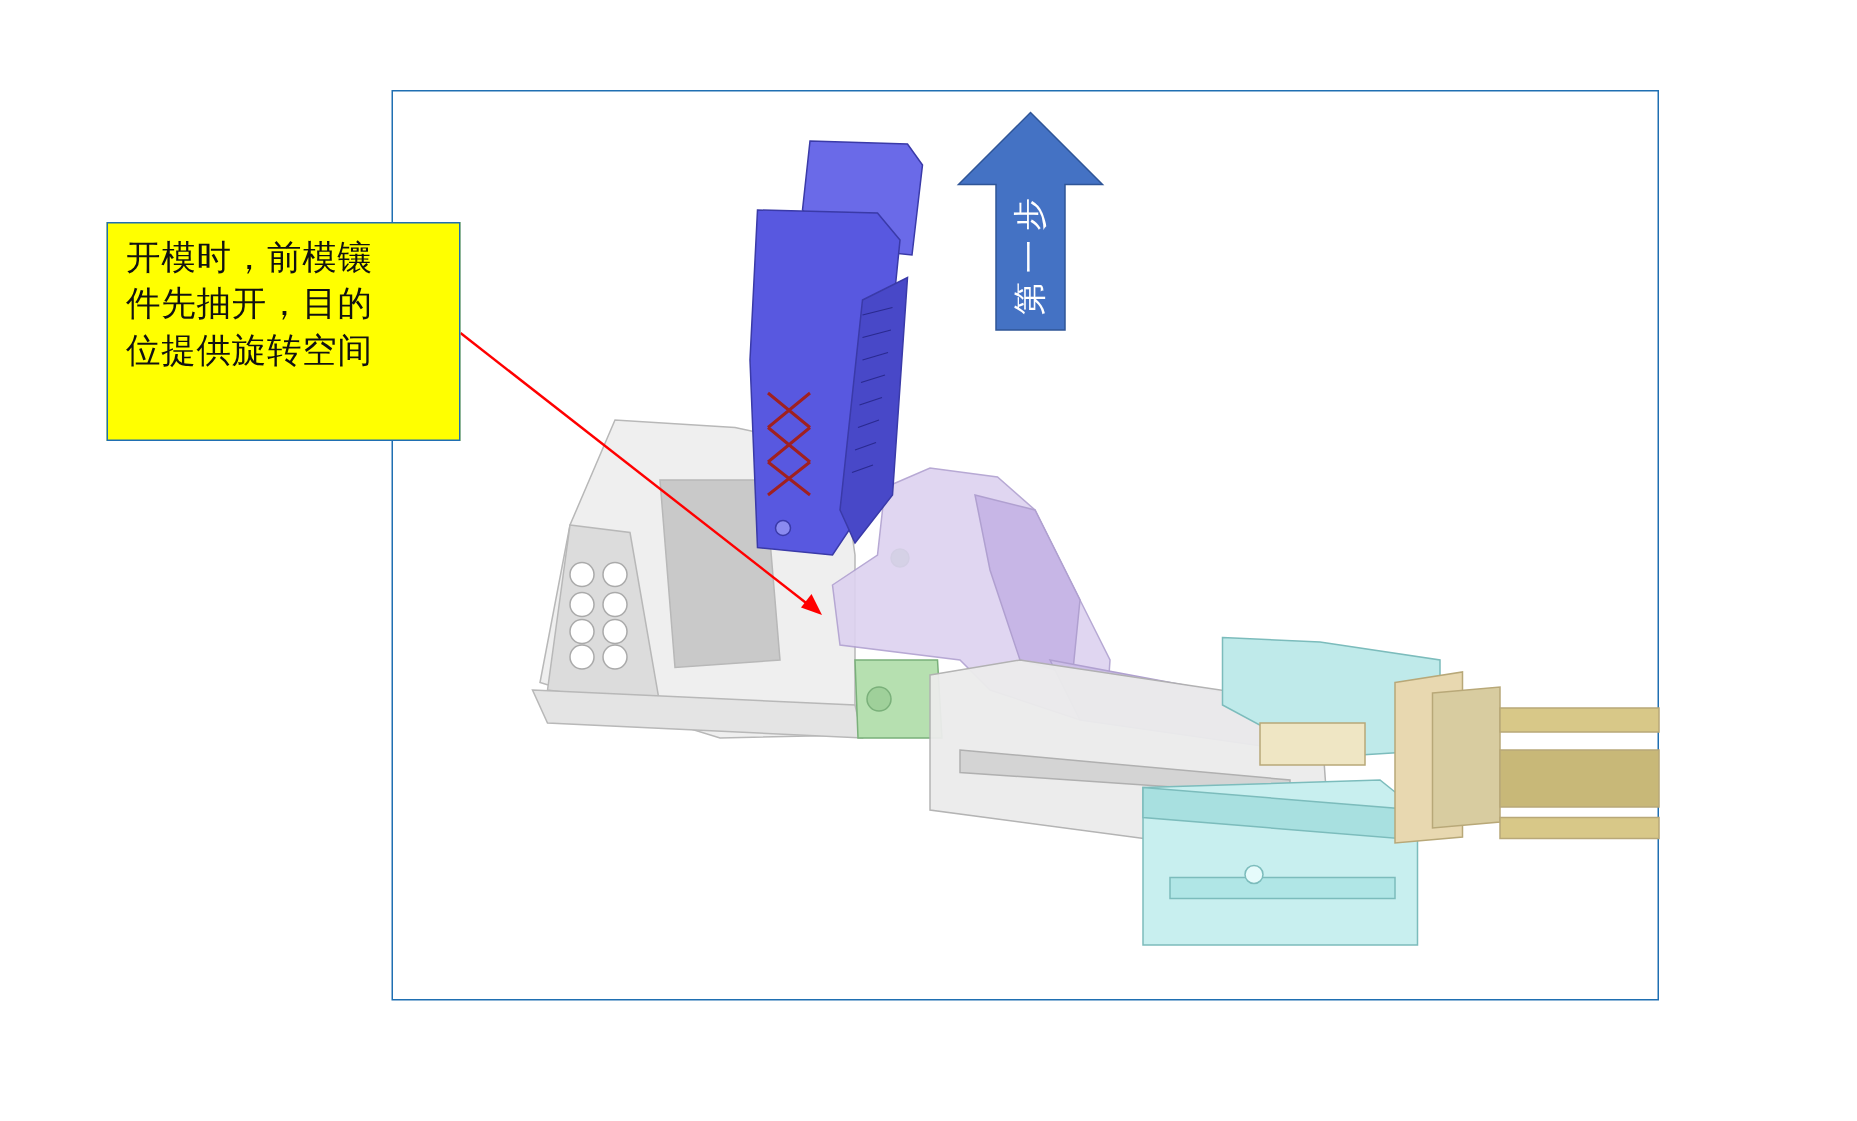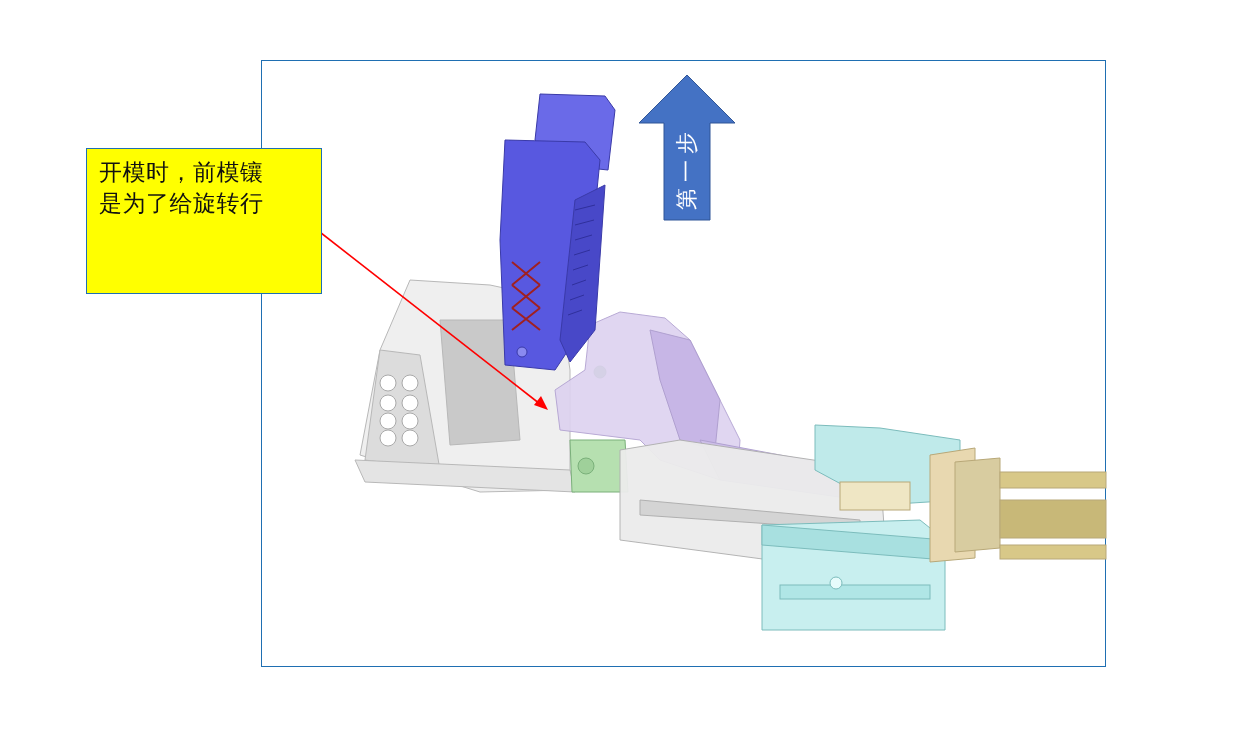--- a/index.html
+++ b/index.html
@@ -1,19 +1,19 @@
 <!DOCTYPE html>
 <html><head>
 <meta charset="utf-8">
 <style>
   html,body{margin:0;padding:0;background:#ffffff;}
   body{width:1238px;height:747px;position:relative;overflow:hidden;font-family:"DejaVu Sans",sans-serif;}
   .frame{position:absolute;left:261px;top:60px;width:845px;height:607px;border:1px solid #1f6fb2;box-sizing:border-box;background:#fff;}
   .scene{position:absolute;left:0;top:0;width:1238px;height:747px;}
-  .callout{position:absolute;left:71px;top:148px;width:236px;height:146px;background:#ffff00;border:1px solid #1f6fb2;box-sizing:border-box;padding:8px 10px 0 12px;margin-left:15px;}
+  .callout{position:absolute;left:71px;top:148px;width:236px;height:146px;background:#ffff00;border:1px solid #1f6fb2;box-sizing:border-box;padding:8px 10px 0 12px;}
   .callout-line{font-size:23px;line-height:31px;color:#111;white-space:nowrap;letter-spacing:0.5px;}
   .step-label{position:absolute;left:664px;top:118px;width:46px;height:100px;display:flex;align-items:center;justify-content:center;}
   .step-label span{display:block;transform:rotate(-90deg);color:#fff;font-size:22px;white-space:nowrap;letter-spacing:6px;}
 </style>
 </head>
 <body>
 
 <div class="frame"></div>
 
 <svg class="scene" viewBox="0 0 1238 747" xmlns="http://www.w3.org/2000/svg">
@@ -89,14 +89,15 @@
 
   <polygon points="687,75 735,123 710,123 710,220 664,220 664,123 639,123" fill="#4472c4" stroke="#2f5597" stroke-width="1"></polygon>
 </svg>
 
 <div class="step-label">
   <span>第一步</span>
 </div>
 
 <div class="callout">
   <div class="callout-line">开模时，前模镶</div>
-  <div class="callout-line">是为了给旋转行</div>
+  <div class="callout-line">件先抽开，目的</div>
+  <div class="callout-line">位提供旋转空间</div>
 </div>
 
 </body></html>

